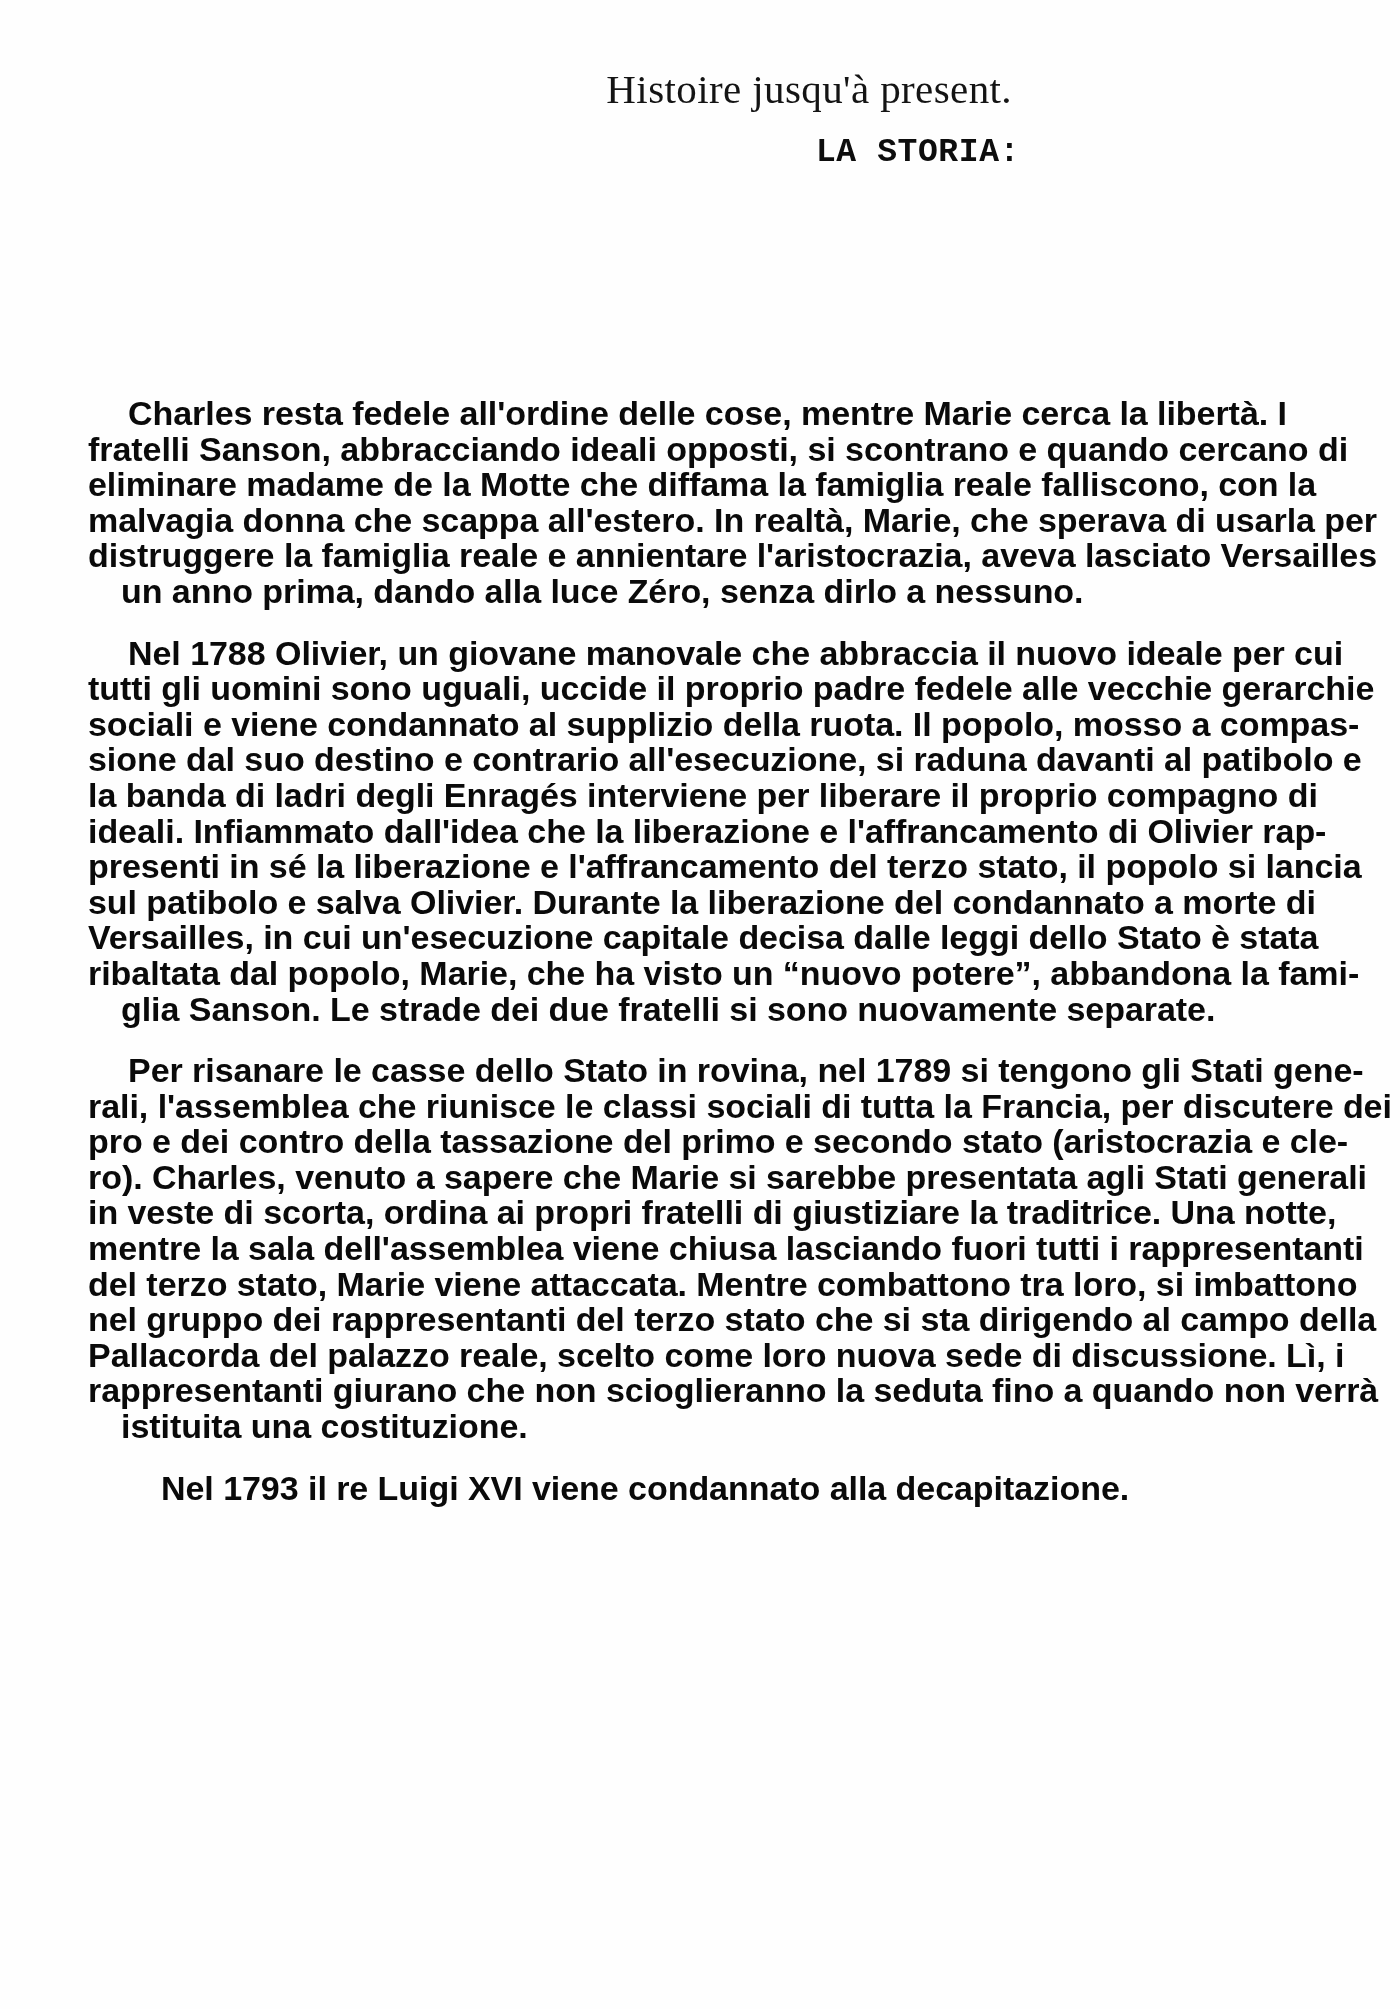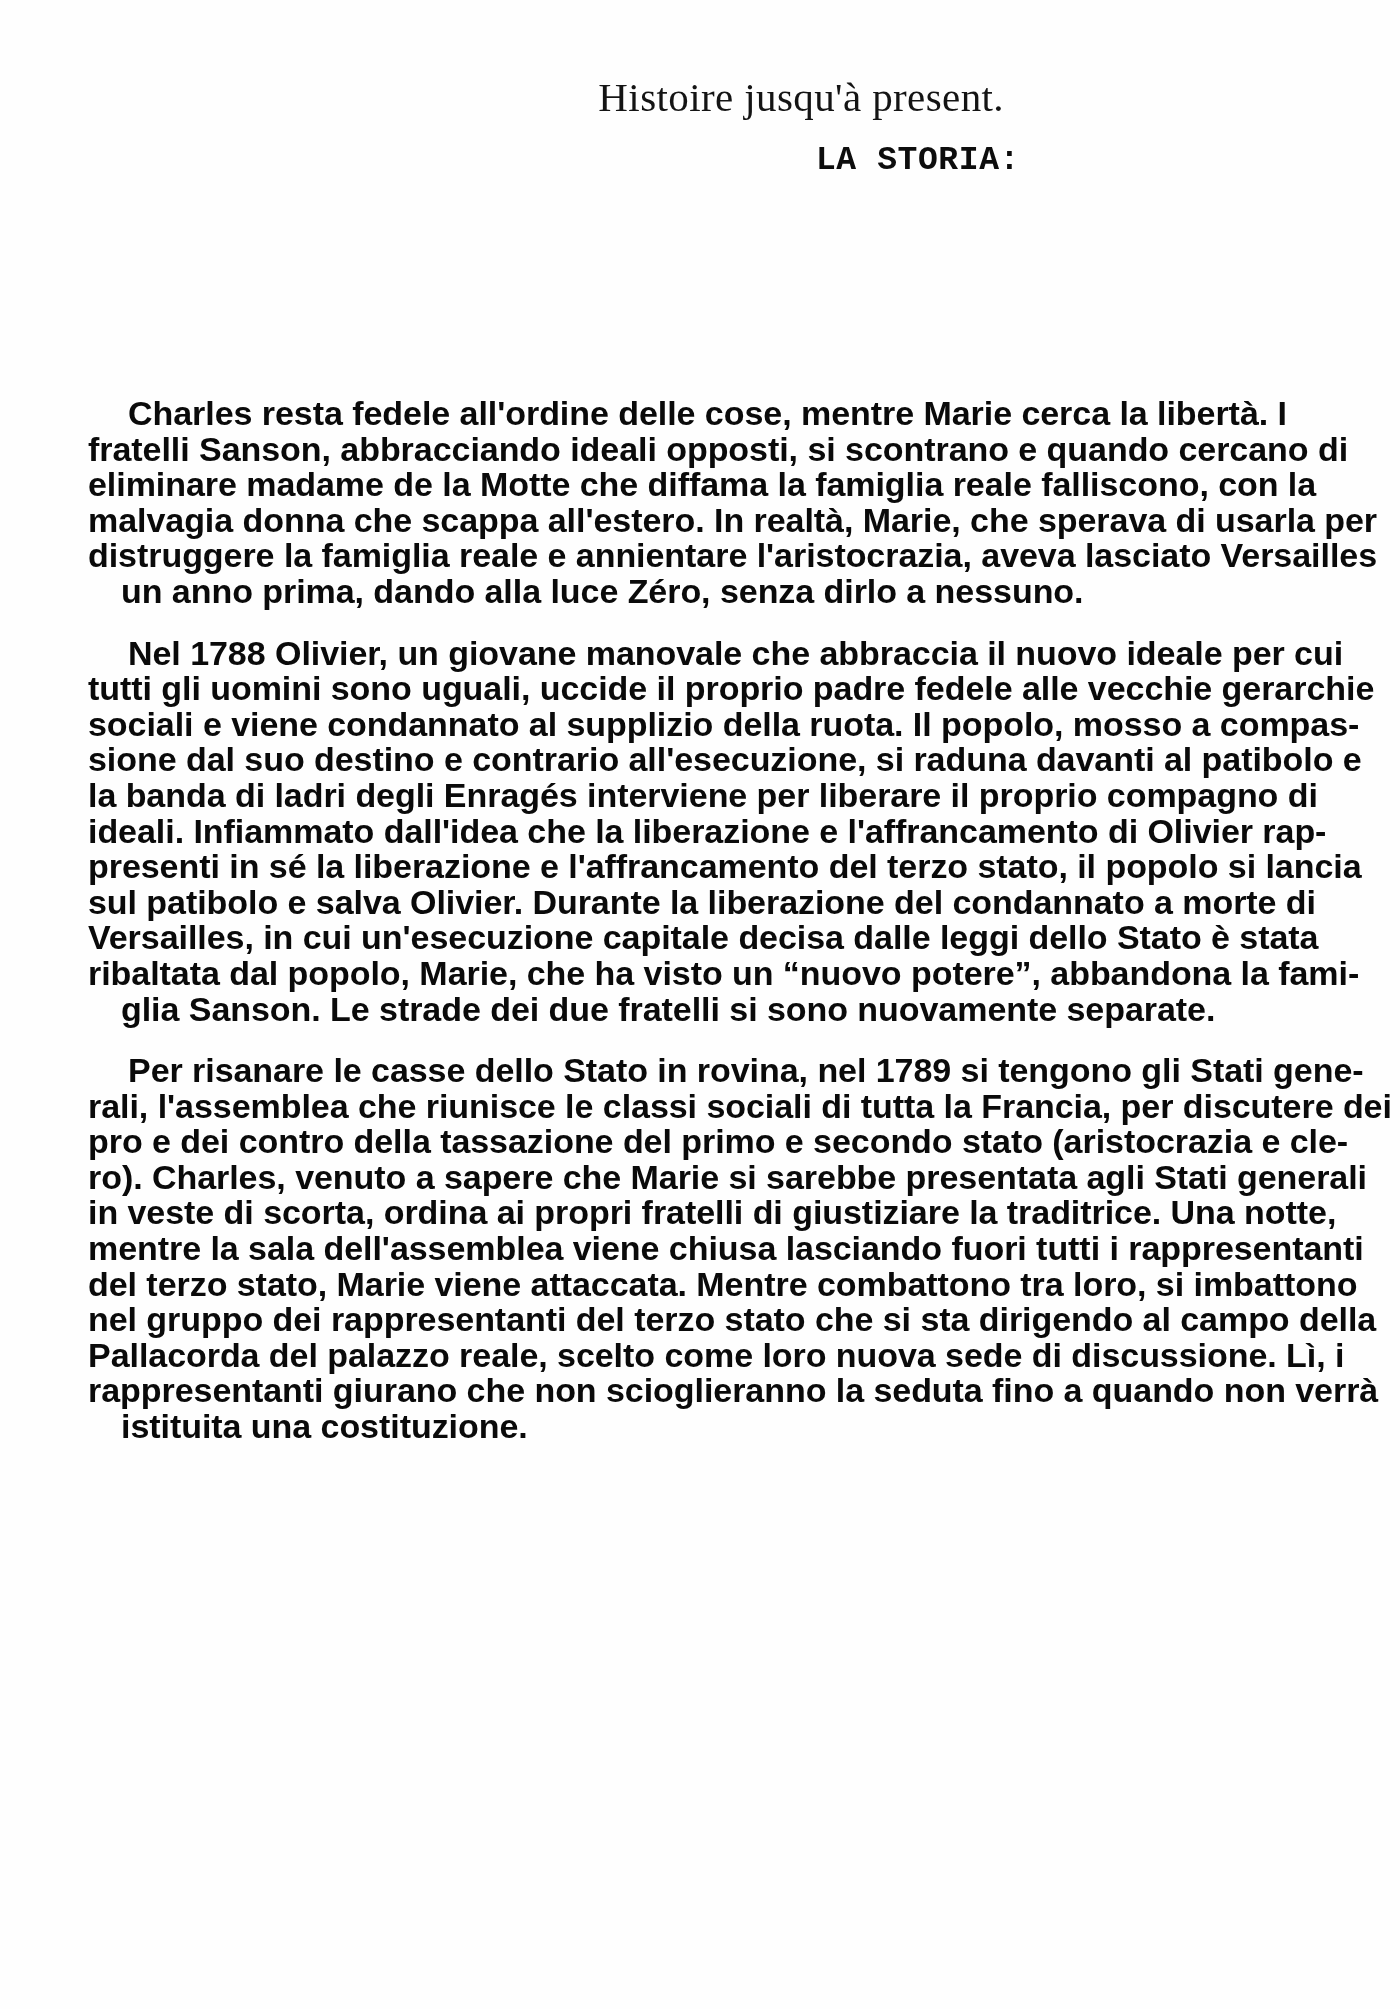--- a/index.html
+++ b/index.html
@@ -31,21 +31,21 @@
     text-align: right;
   }
 
   .doc-title {
     font-family: "Liberation Serif", "DejaVu Serif", serif;
     font-size: 41px;
     font-weight: 400;
     line-height: 1.15;
     letter-spacing: 0.4px;
     color: #141414;
-    margin: 16px;
+    margin: 8px;
   }
 
   .doc-subtitle {
     font-family: Liberation Mono, monospace;
     font-size: 33px;
     font-weight: 700;
     line-height: 1.2;
     letter-spacing: 0.6px;
     color: #0d0d0d;
     margin: 20px 0 0 0;
@@ -103,15 +103,16 @@
 
   <div class="header">
     <h1 class="doc-title">Histoire jusqu'à present.</h1>
     <h2 class="doc-subtitle">LA STORIA:</h2>
   </div>
 
   <div class="body-block" id="body-block">
       <p class="para"><span class="line just indent">Charles resta fedele all'ordine delle cose, mentre Marie cerca la libertà. I</span><span class="line just">fratelli Sanson, abbracciando ideali opposti, si scontrano e quando cercano di</span><span class="line just">eliminare madame de la Motte che diffama la famiglia reale falliscono, con la</span><span class="line just">malvagia donna che scappa all'estero. In realtà, Marie, che sperava di usarla per</span><span class="line just">distruggere la famiglia reale e annientare l'aristocrazia, aveva lasciato Versailles</span><span class="line last">un anno prima, dando alla luce Zéro, senza dirlo a nessuno.</span></p>
       <p class="para"><span class="line just indent">Nel 1788 Olivier, un giovane manovale che abbraccia il nuovo ideale per cui</span><span class="line just">tutti gli uomini sono uguali, uccide il proprio padre fedele alle vecchie gerarchie</span><span class="line just">sociali e viene condannato al supplizio della ruota. Il popolo, mosso a compas-</span><span class="line just">sione dal suo destino e contrario all'esecuzione, si raduna davanti al patibolo e</span><span class="line just">la banda di ladri degli Enragés interviene per liberare il proprio compagno di</span><span class="line just">ideali. Infiammato dall'idea che la liberazione e l'affrancamento di Olivier rap-</span><span class="line just">presenti in sé la liberazione e l'affrancamento del terzo stato, il popolo si lancia</span><span class="line just">sul patibolo e salva Olivier. Durante la liberazione del condannato a morte di</span><span class="line just">Versailles, in cui un'esecuzione capitale decisa dalle leggi dello Stato è stata</span><span class="line just">ribaltata dal popolo, Marie, che ha visto un “nuovo potere”, abbandona la fami-</span><span class="line last">glia Sanson. Le strade dei due fratelli si sono nuovamente separate.</span></p>
       <p class="para"><span class="line just indent">Per risanare le casse dello Stato in rovina, nel 1789 si tengono gli Stati gene-</span><span class="line just">rali, l'assemblea che riunisce le classi sociali di tutta la Francia, per discutere dei</span><span class="line just">pro e dei contro della tassazione del primo e secondo stato (aristocrazia e cle-</span><span class="line just">ro). Charles, venuto a sapere che Marie si sarebbe presentata agli Stati generali</span><span class="line just">in veste di scorta, ordina ai propri fratelli di giustiziare la traditrice. Una notte,</span><span class="line just">mentre la sala dell'assemblea viene chiusa lasciando fuori tutti i rappresentanti</span><span class="line just">del terzo stato, Marie viene attaccata. Mentre combattono tra loro, si imbattono</span><span class="line just">nel gruppo dei rappresentanti del terzo stato che si sta dirigendo al campo della</span><span class="line just">Pallacorda del palazzo reale, scelto come loro nuova sede di discussione. Lì, i</span><span class="line just">rappresentanti giurano che non scioglieranno la seduta fino a quando non verrà</span><span class="line last">istituita una costituzione.</span></p>
+      <p class="para"><span class="line last indent">Nel 1793 il re Luigi XVI viene condannato alla decapitazione.</span></p>
     </div>
 
 </div>
 
 </body></html>

